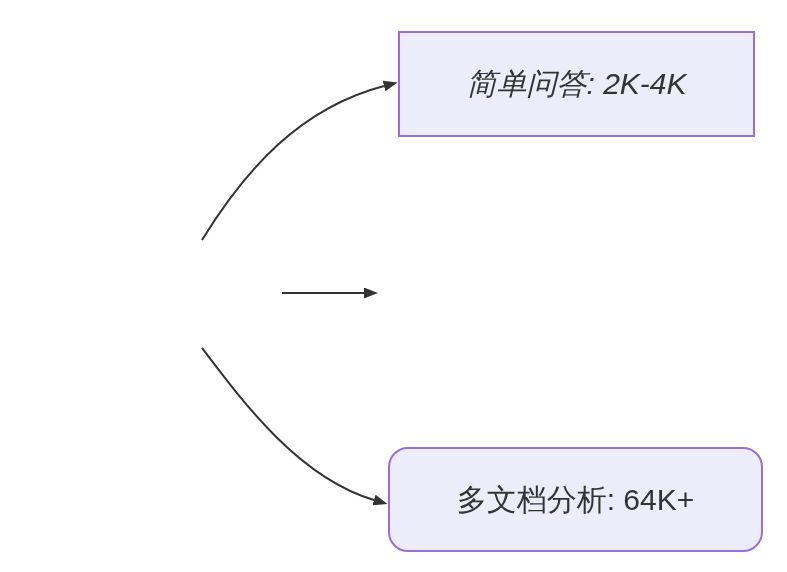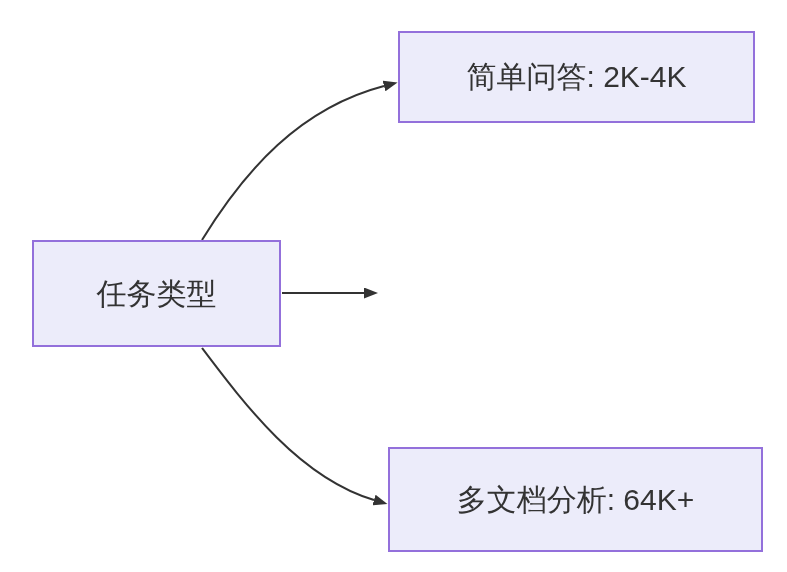--- a/index.html
+++ b/index.html
@@ -40,43 +40,40 @@
     justify-content: center;
     background: var(--node-fill);
     border: 2px solid var(--node-border);
     color: var(--text);
     font-size: 30px;
     line-height: 1.2;
     white-space: nowrap;
     text-align: center;
   }
   .node-root   { left: 32px;  top: 240px; width: 249px; height: 107px; }
-  .node-child1 { left: 398px; top: 31px;  width: 357px; height: 92px; }
+  .node-child1 { left: 398px; top: 31px;  width: 357px; height: 106px; font-style: italic; }
   .node-child2 { left: 378px; top: 238px; width: 392px; height: 110px; }
-  .node-child3 { left: 388px; top: 447px; width: 375px; height: 105px; }
+  .node-child3 { left: 388px; top: 447px; width: 375px; height: 105px; border-radius: 20px; }
 </style>
 </head>
 <body>
 
 <div class="canvas">
 
   <svg class="edges" viewBox="0 0 787 572" xmlns="http://www.w3.org/2000/svg">
     <defs>
       <marker id="arrow" markerUnits="userSpaceOnUse" markerWidth="14" markerHeight="11" refX="0" refY="5.5" orient="auto">
         <path class="arrowhead" d="M0,0 L14,5.5 L0,11 Z"></path>
       </marker>
     </defs>
     <path class="edge" d="M202,240 C245,170 300,108 384,86" marker-end="url(#arrow)"></path>
     <path class="edge" d="M282,293 L364,293" marker-end="url(#arrow)"></path>
     <path class="edge" d="M202,348 C245,405 300,478 374,500" marker-end="url(#arrow)"></path>
   </svg>
 
-  <div class="node node-root">
-    <span>任务类型</span>
-  </div>
 
   <div class="node node-child1">
     <span>简单问答: 2K-4K</span>
   </div>
 
 
   <div class="node node-child3">
     <span>多文档分析: 64K+</span>
   </div>
 

